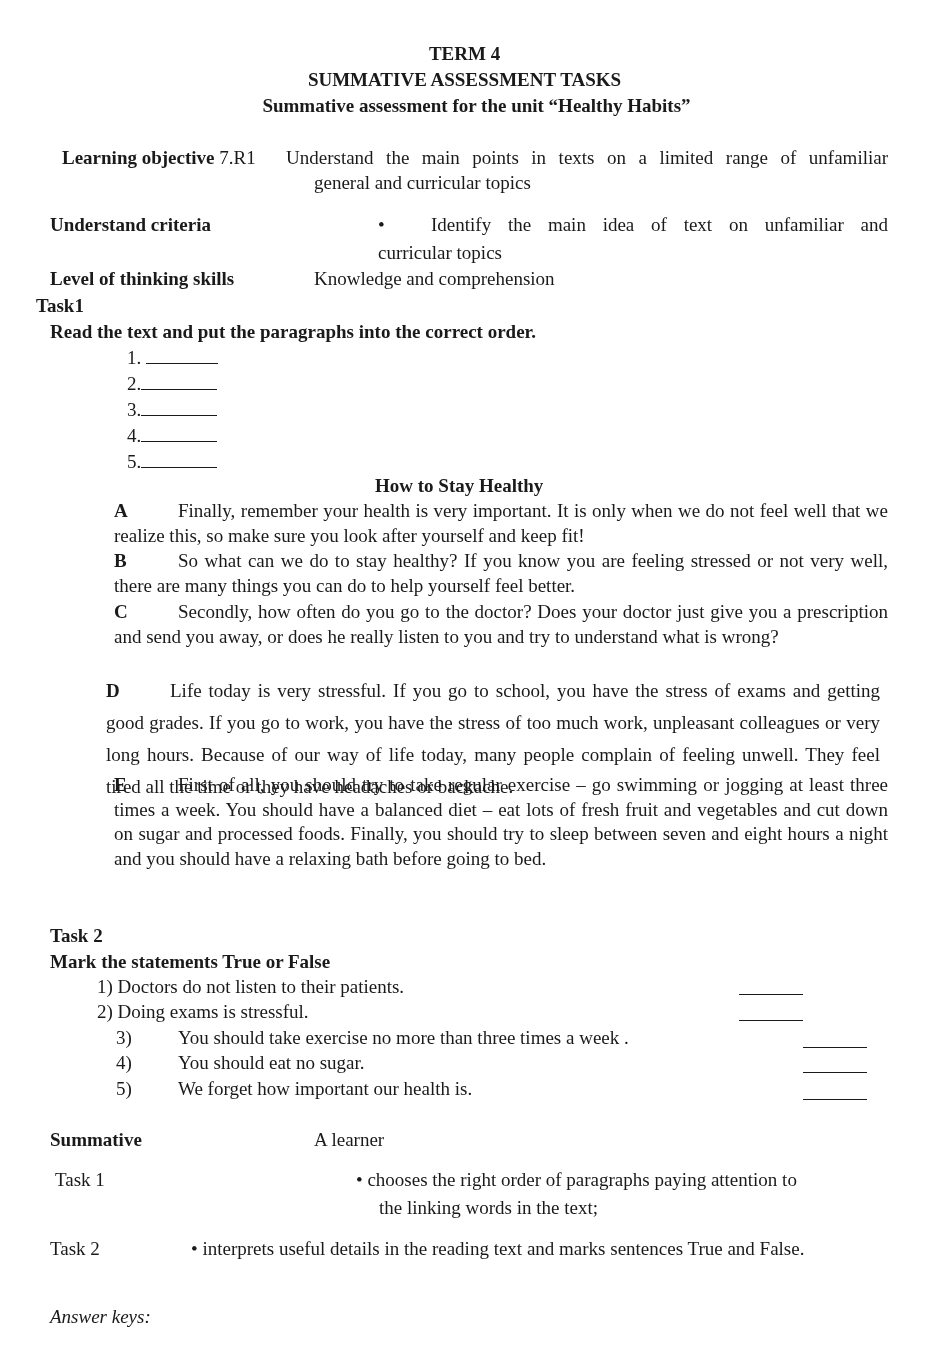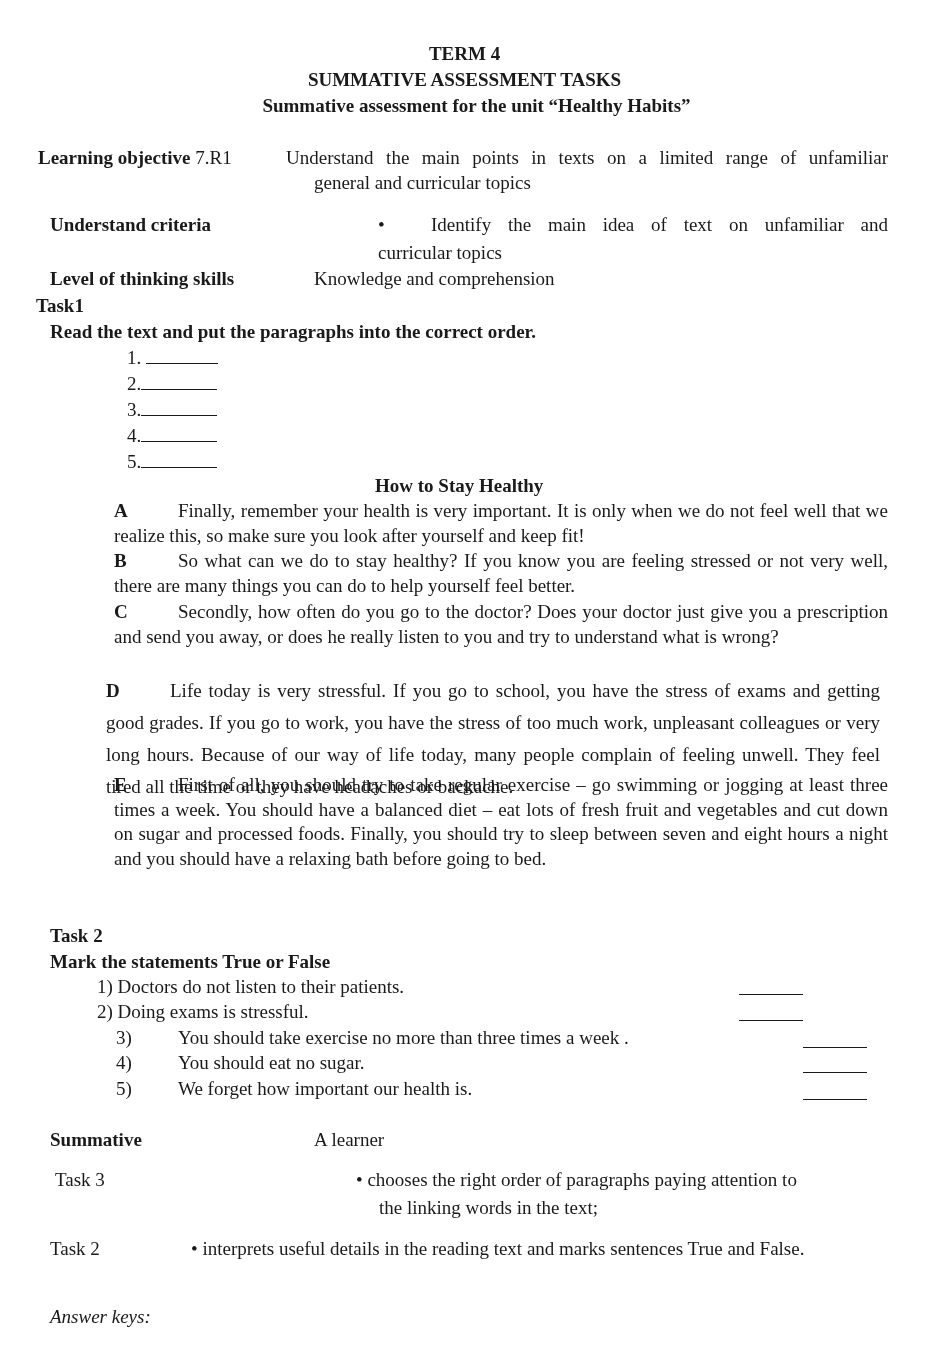--- a/index.html
+++ b/index.html
@@ -16,21 +16,21 @@
   .i { font-style: italic; }
   .para-letter { font-weight: bold; display: inline-block; width: 64px; }
 </style>
 </head>
 <body>
 
 <div class="abs center b" style="top:42px;text-align:center;">TERM 4</div>
 <div class="abs center b" style="top:68px;">SUMMATIVE ASSESSMENT TASKS</div>
 <div class="abs center b" style="top:94px;padding-left:12px;">Summative assessment for the unit “Healthy Habits”</div>
 
-<div class="abs" style="top:146px; left:38px;text-align:right;">
+<div class="abs" style="top:146px; left:62px;text-align:right;">
   <span class="b">Learning objective</span>
   <span>7.R1</span>
 </div>
 <div class="abs" style="top:146px; left:286px; width:602px; text-align:justify; text-align-last:justify;">Understand the main points in texts on a limited range of unfamiliar</div>
 <div class="abs" style="top:171px; left:314px;">general and curricular topics</div>
 
 <div class="abs b" style="top:213px; left:50px;">Understand criteria</div>
 <div class="abs" style="top:213px; left:378px;">•</div>
 <div class="abs" style="top:213px; left:431px; width:457px; text-align:justify; text-align-last:justify;">Identify the main idea of text on unfamiliar and</div>
 <div class="abs" style="top:241px; left:378px;">curricular topics</div>
@@ -102,21 +102,21 @@
 <span class="abs blank" style="top:1054px; left:803px; width:64px;"></span>
 
 <div class="abs" style="top:1077px; left:116px;">
   <span style="display:inline-block; width:62px;">5)</span><span>We forget how important our health is.</span>
 </div>
 <span class="abs blank" style="top:1081px; left:803px; width:64px;"></span>
 
 <div class="abs b" style="top:1128px; left:50px;">Summative</div>
 <div class="abs" style="top:1128px; left:314px;">A learner</div>
 
-<div class="abs" style="top:1168px; left:55px;">Task 3</div>
+<div class="abs" style="top:1168px; left:55px;">Task 1</div>
 <div class="abs" style="top:1168px; left:356px;">
   <span>•</span>
   <span>chooses the right order of paragraphs paying attention to</span>
 </div>
 <div class="abs" style="top:1196px; left:379px;">the linking words in the text;</div>
 
 <div class="abs" style="top:1237px; left:50px;">Task 2</div>
 <div class="abs" style="top:1237px; left:191px;">
   <span>•</span>
   <span>interprets useful details in the reading text and marks sentences True and False.</span>

